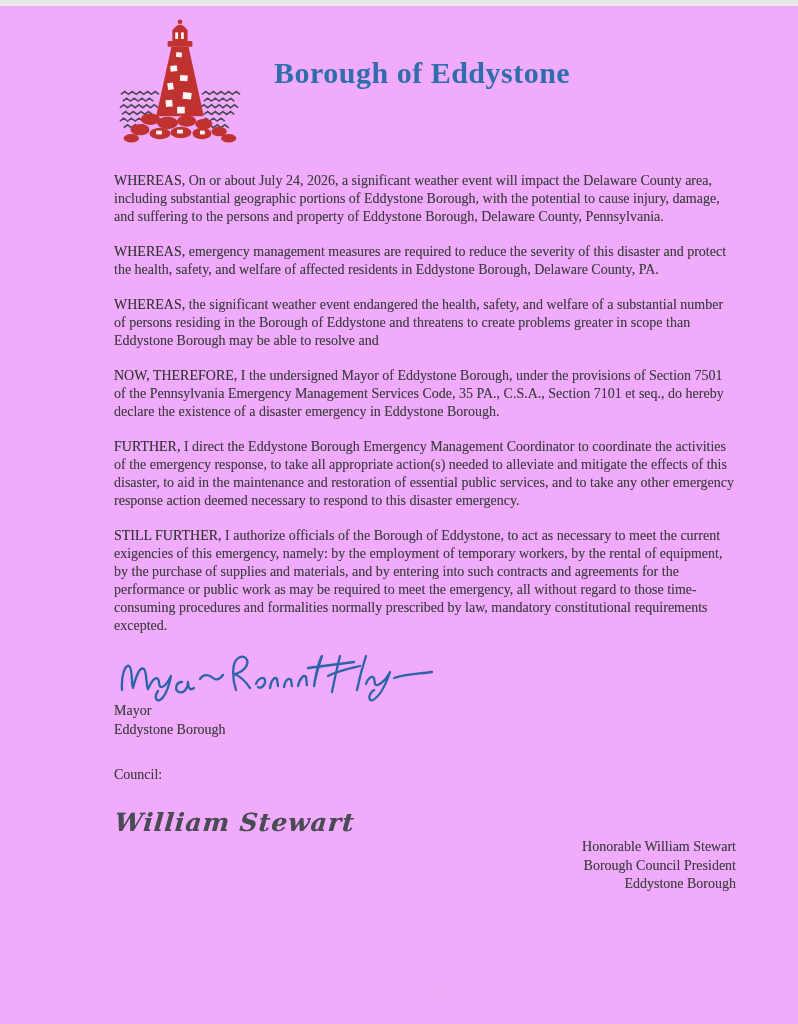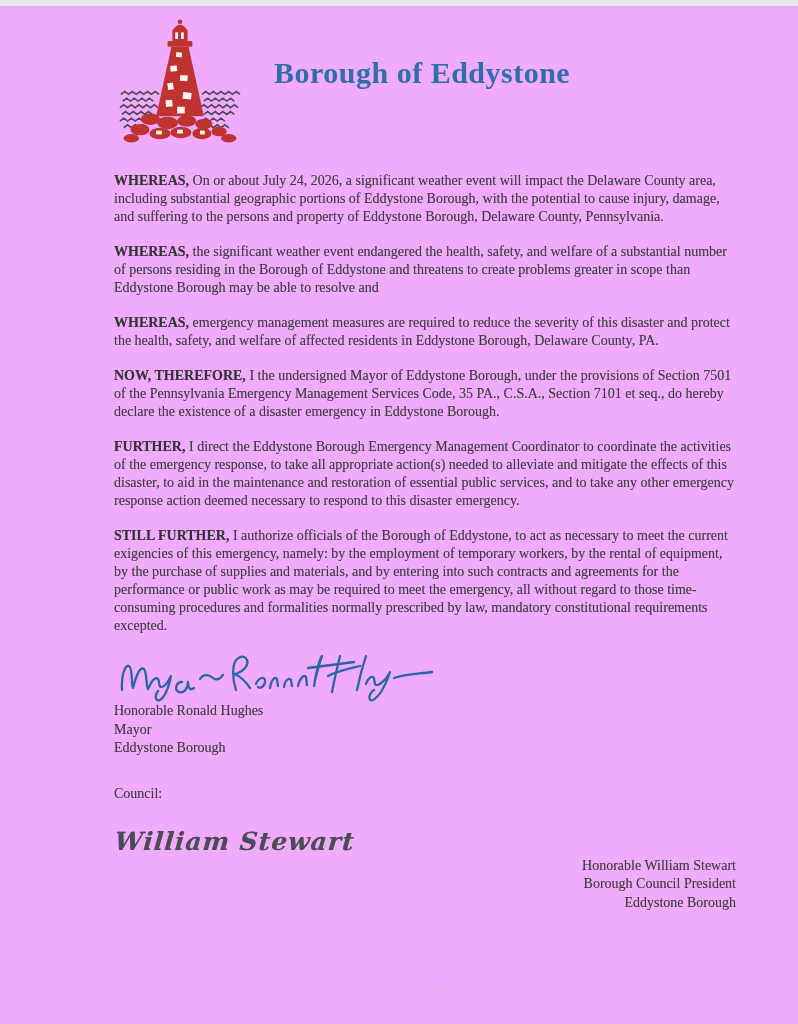--- a/index.html
+++ b/index.html
@@ -27,21 +27,21 @@
     letter-spacing:0.5px;
     font-family:"Liberation Serif", serif;
   }
   .body-text{
     padding:28px 86px 0 90px;
     font-size:14px;
     line-height:18px;
     text-shadow:0 0 0.5px rgba(70,70,70,0.45);
   }
   p.para{margin:0 0 17px 0;}
-  .lead{font-weight:bold;color:#333333;}
+  .lead{font-weight:normal;color:#333333;}
   .effective{margin:4px 0 14px 0;}
   .signed-label{margin:4px 0 0 0;}
   .sig-svg{display:block;margin:-8px 0 0 2px;}
   .name-block div{line-height:18.5px;}
   .attest-label{margin-top:27px;}
   .script-sig{
     margin-top:30px;
     font-family:"DejaVu Serif", serif;
     font-style:italic;
     font-weight:bold;
@@ -116,23 +116,23 @@
         <rect x="86" y="118" width="5" height="4"></rect>
       </g>
     </svg>
     <h1 class="title">Borough of Eddystone</h1>
   </header>
 
   <main class="body-text">
 
     <p class="para"><span class="lead">WHEREAS,</span><span> On or about July 24, 2026, a significant weather event will impact the Delaware County area, including substantial geographic portions of Eddystone Borough, with the potential to cause injury, damage, and suffering to the persons and property of Eddystone Borough, Delaware County, Pennsylvania.</span></p>
 
+    <p class="para"><span class="lead">WHEREAS,</span><span> emergency management measures are required to reduce the severity of this disaster and protect the health, safety, and welfare of affected residents in Eddystone Borough, Delaware County, PA.</span></p>
+
     <p class="para"><span class="lead">WHEREAS,</span><span> the significant weather event endangered the health, safety, and welfare of a substantial number of persons residing in the Borough of Eddystone and threatens to create problems greater in scope than Eddystone Borough may be able to resolve and</span></p>
-
-    <p class="para"><span class="lead">WHEREAS,</span><span> emergency management measures are required to reduce the severity of this disaster and protect the health, safety, and welfare of affected residents in Eddystone Borough, Delaware County, PA.</span></p>
 
     <p class="para"><span class="lead">NOW, THEREFORE,</span><span> I the undersigned Mayor of Eddystone Borough, under the provisions of Section 7501 of the Pennsylvania Emergency Management Services Code, 35 PA., C.S.A., Section 7101 et seq., do hereby declare the existence of a disaster emergency in Eddystone Borough.</span></p>
 
     <p class="para"><span class="lead">FURTHER,</span><span> I direct the Eddystone Borough Emergency Management Coordinator to coordinate the activities of the emergency response, to take all appropriate action(s) needed to alleviate and mitigate the effects of this disaster, to aid in the maintenance and restoration of essential public services, and to take any other emergency response action deemed necessary to respond to this disaster emergency.</span></p>
 
     <p class="para"><span class="lead">STILL FURTHER,</span><span> I authorize officials of the Borough of Eddystone, to act as necessary to meet the current exigencies of this emergency, namely: by the employment of temporary workers, by the rental of equipment, by the purchase of supplies and materials, and by entering into such contracts and agreements for the performance or public work as may be required to meet the emergency, all without regard to those time-consuming procedures and formalities normally prescribed by law, mandatory constitutional requirements excepted.</span></p>
 
 
     <div class="signed-block">
       <svg class="sig-svg" width="322" height="58" viewBox="0 0 322 58" role="img" aria-label="Mayor Ronald Hughes">
@@ -148,21 +148,20 @@
           <path d="M198 42 C200 30 202 18 206 12 C202 24 199 36 198 42"></path>
           <path d="M192 24 L238 18"></path>
           <path d="M224 12 C221 24 218 38 216 48"></path>
           <path d="M212 32 C224 26 236 24 244 22"></path>
           <path d="M250 12 C246 24 243 36 241 46"></path>
           <path d="M250 40 C252 34 256 31 258 34 C259 38 258 42 262 41 C268 38 272 32 274 28 C270 40 264 52 257 56 C252 58 252 50 258 46"></path>
           <path d="M278 34 C290 30 302 30 316 28"></path>
         </g>
       </svg>
       <div class="name-block">
-        <div>Honorable Ronald Hughes</div>
         <div>Mayor</div>
         <div>Eddystone Borough</div>
       </div>
     </div>
 
     <div class="attest-block">
       <div class="attest-label">Council:</div>
       <div class="script-sig">William Stewart</div>
       <div class="name-block attest-names">
         <div>Honorable William Stewart</div>

